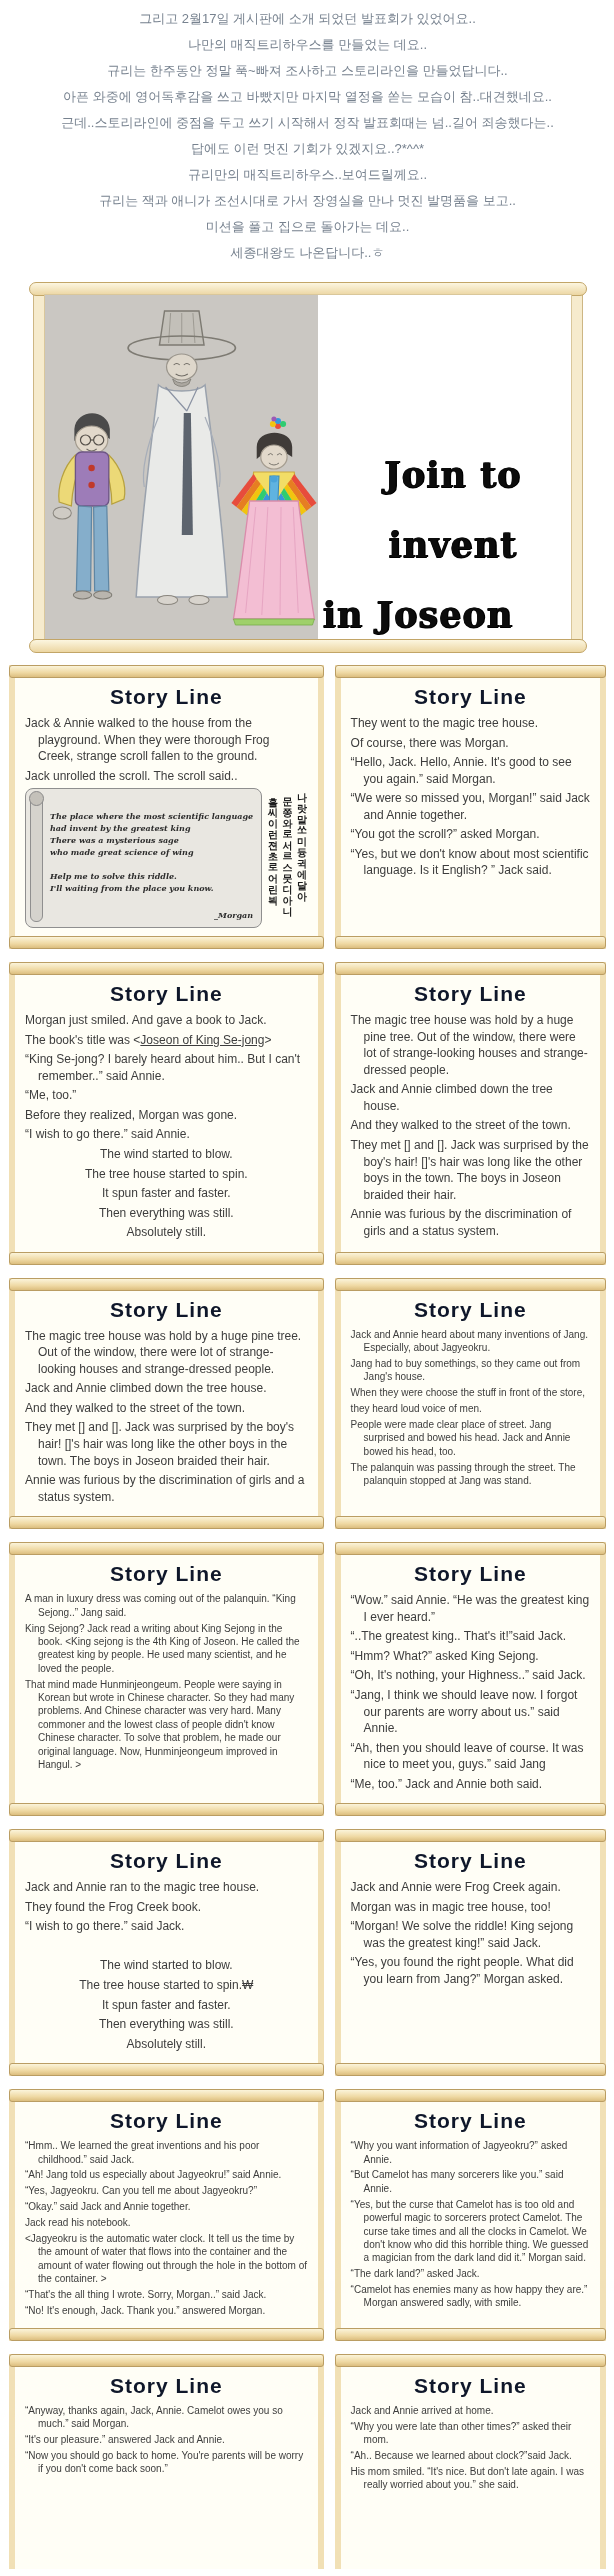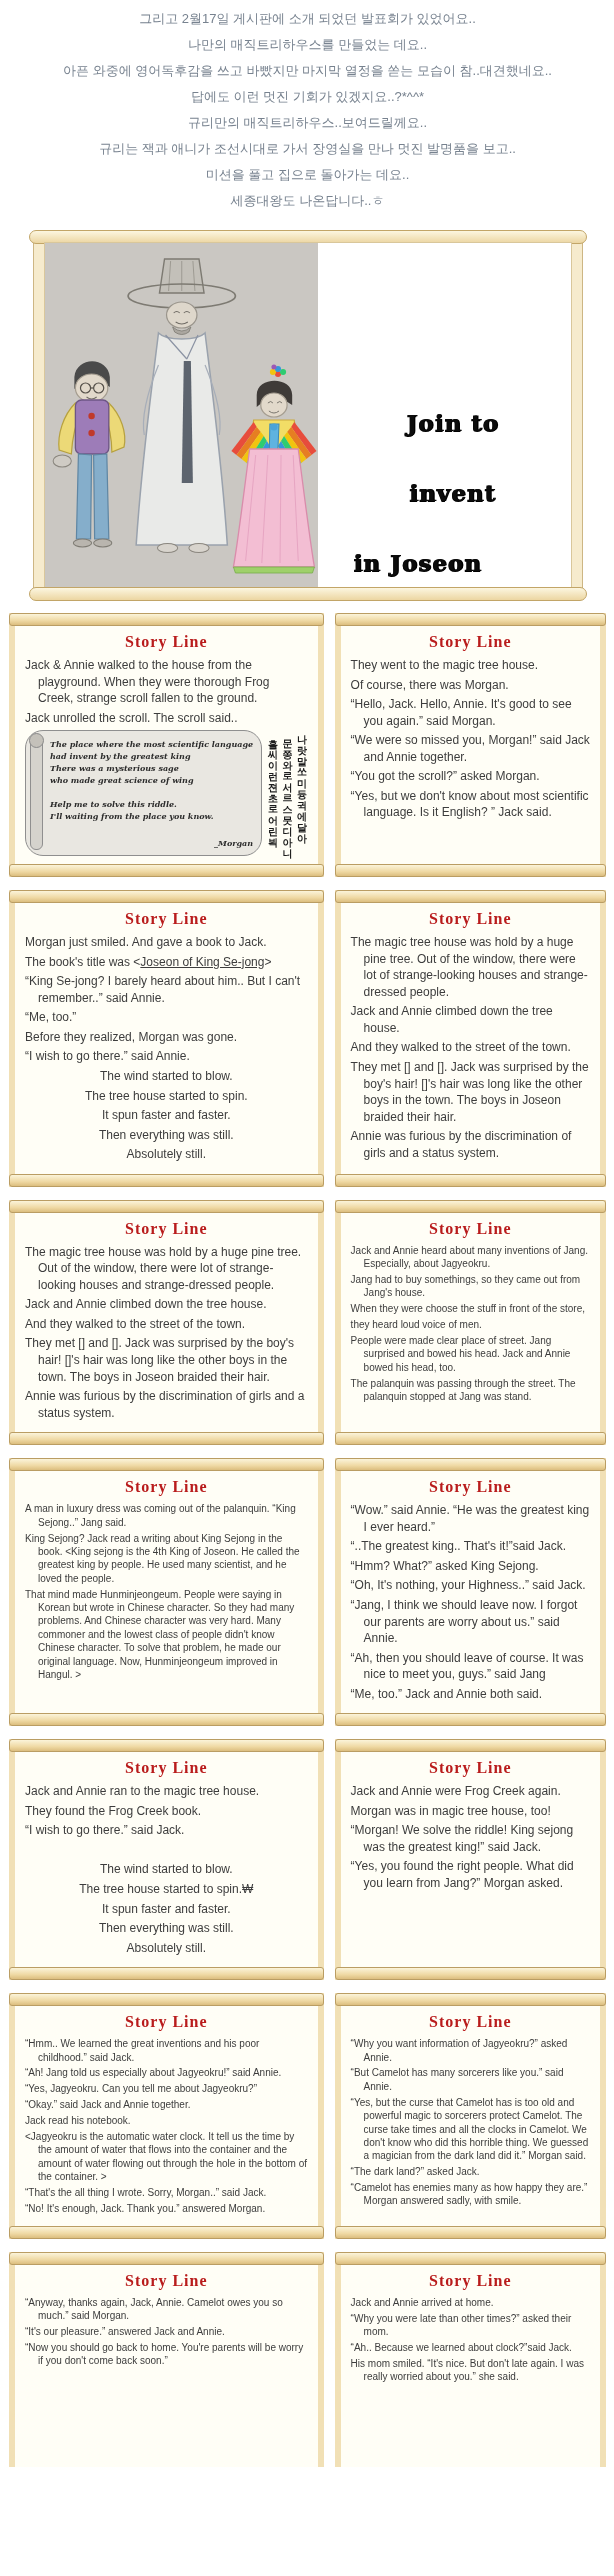--- a/index.html
+++ b/index.html
@@ -11,53 +11,55 @@
 
   
   .poster-frame{width:528px;margin:16px auto 2px;position:relative;background:#f6ebcd;border:1px solid #cdb684;padding:9px 10px;}
   .rod{position:absolute;left:-5px;right:-5px;height:12px;background:linear-gradient(180deg,#fcf6e0,#ecd6a2);border:1px solid #c2a567;border-radius:7px;}
   .rod.top{top:-3px;}
   .rod.bottom{bottom:-3px;}
   .poster-body{position:relative;height:345px;display:flex;background:#fff;border:1px solid #d9c79b;}
   .poster-photo{width:52%;background:#cac7c2;}
   .poster-photo svg{display:block;width:100%;height:100%;}
   .poster-title{position:absolute;top:145px;right:4px;width:298px;text-align:center;}
-  .pt-line{font-family:"DejaVu Serif",serif;font-weight:bold;color:#0c0c0c;font-size:23px;line-height:70px;letter-spacing:1px;text-shadow:1.3px 0 0 #000,0 1px 0 #000;}
+  .pt-line{font-family:"DejaVu Serif",serif;font-weight:bold;color:#0c0c0c;font-size:35px;line-height:70px;letter-spacing:1px;text-shadow:1.3px 0 0 #000,0 1px 0 #000;}
   .pt-line.l1,.pt-line.l2{padding-left:70px;}
   .pt-line.l3{white-space:nowrap;}
 
   
   .story-grid{display:grid;grid-template-columns:1fr 1fr;gap:13px 11px;padding:0 9px;margin-top:14px;}
   .box{background:#fffef6;border-left:6px solid #f1e0b6;border-right:6px solid #f1e0b6;min-height:215px;display:flex;flex-direction:column;}
   .bar{height:11px;margin:0 -6px;background:linear-gradient(180deg,#fbf4da,#efd9a4 60%,#dcbe7f);border:1px solid #ba9d63;border-radius:3px;}
   .box-body{flex:1;padding:3px 10px 8px;}
-  .box-title{text-align:center;font-family:Liberation Serif, serif;font-weight:bold;font-size:16px;letter-spacing:1px;color:#b91c1c;margin:4px 0 6px;}
+  .box-title{text-align:center;font-family:Liberation Sans, sans-serif;font-weight:bold;font-size:21px;letter-spacing:1px;color:#0f172a;margin:4px 0 6px;}
   .para{font-size:12px;color:#3d3d3d;line-height:1.38;margin:3px 0;padding-left:13px;text-indent:-13px;}
   .box-paras.small .para{font-size:10px;line-height:1.34;margin:2.5px 0;}
   .para.center{text-align:center;padding-left:0;text-indent:0;}
   .u{text-decoration:underline;}
 
   
   .scroll-wrap{display:flex;align-items:flex-start;margin-top:4px;}
-  .scroll{flex:1;position:relative;background:#e9e7e1;border:1px solid #8f8f8f;border-radius:18px;padding:7px 8px 6px 24px;font-family:"DejaVu Serif",serif;font-style:italic;font-weight:bold;font-size:8px;color:#2c2c2c;line-height:1.5;}
+  .scroll{flex:1;position:relative;background:#e9e7e1;border:1px solid #8f8f8f;border-radius:8px;padding:21px 8px 6px 24px;font-family:"DejaVu Serif",serif;font-style:italic;font-weight:bold;font-size:8px;color:#2c2c2c;line-height:1.5;}
   .scroll:before{content:"";position:absolute;left:4px;top:5px;bottom:5px;width:11px;background:#d5d3cd;border:1px solid #8f8f8f;border-radius:6px;}
   .scroll:after{content:"";position:absolute;left:3px;top:2px;width:13px;height:13px;background:#c4c1ba;border:1px solid #8a8a8a;border-radius:50%;}
   .scroll-line{white-space:nowrap;}
   .scroll-sig{text-align:right;margin-top:15px;}
   .hangul-cols{display:flex;gap:3px;margin-left:5px;padding-top:2px;}
   .hangul-col{writing-mode:vertical-rl;text-orientation:upright;font-size:10px;font-weight:bold;color:#1d1d1d;letter-spacing:1px;line-height:1.15;}
   .hangul-col.c3{margin-top:-4px;}
 </style>
 </head>
 <body>
 
 <div class="intro">
     <div class="intro-line"><span>그리고 2월17일 게시판에 소개 되었던 발표회가 있었어요..</span></div>
     <div class="intro-line"><span>나만의 매직트리하우스를 만들었는 데요..</span></div>
+    <div class="intro-line"><span>규리는 한주동안 정말 푹~빠져 조사하고 스토리라인을 만들었답니다..</span></div>
     <div class="intro-line"><span>아픈 와중에 영어독후감을 쓰고 바빴지만 마지막 열정을 쏟는 모습이 참..대견했네요..</span></div>
+    <div class="intro-line"><span>근데..스토리라인에 중점을 두고 쓰기 시작해서 정작 발표회때는 넘..길어 죄송했다는..</span></div>
     <div class="intro-line"><span>답에도 이런 멋진 기회가 있겠지요..?*^^*</span></div>
     <div class="intro-line"><span>규리만의 매직트리하우스..보여드릴께요..</span></div>
     <div class="intro-line"><span>규리는 잭과 애니가 조선시대로 가서 장영실을 만나 멋진 발명품을 보고..</span></div>
     <div class="intro-line"><span>미션을 풀고 집으로 돌아가는 데요..</span></div>
     <div class="intro-line"><span>세종대왕도 나온답니다..ㅎ</span></div>
   </div>
 
 <div class="poster-frame">
   <div class="rod top"></div>
   <div class="poster-body">

